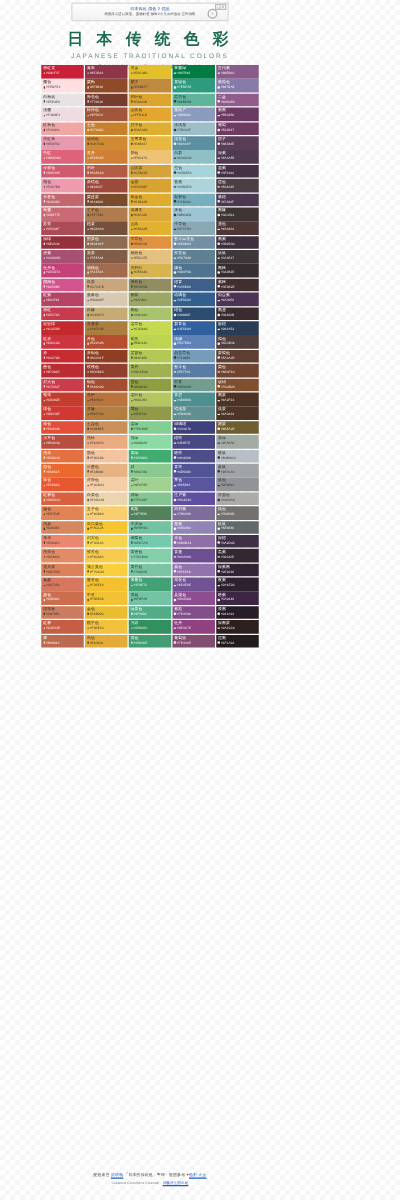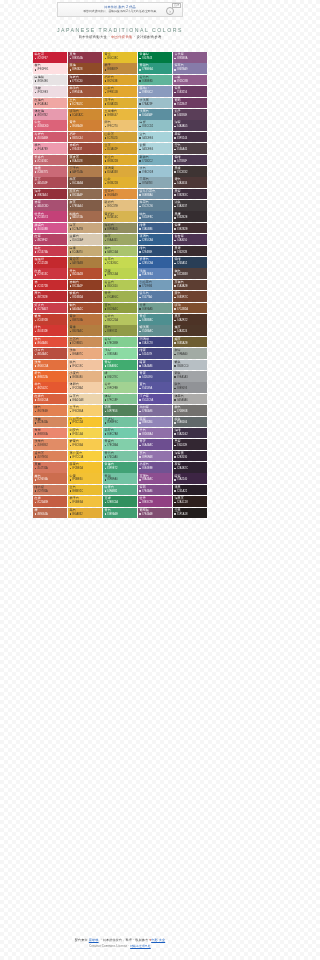--- a/index.html
+++ b/index.html
@@ -78,20 +78,21 @@
 <body>
 
 <div id="ad-banner">
   <div class="ad-l1">日本传统 颜色 2 优品</div>
   <div class="ad-l2">精选日式进口家居、器物好货 限时2小几天约活动 立即领取</div>
   <div class="ad-arrow">›</div>
   <div class="ad-close">ⓘ✕</div>
 </div>
 
 <div id="title-block">
+  <div id="page-title">日 本 传 统 色 彩</div>
   <div id="page-subtitle">JAPANESE TRADITIONAL COLORS</div>
   <div id="page-tagline">
     <span>日本传统色彩大全 · </span><b>中国传统色彩</b><span> · 设计师配色参考</span>
   </div>
 </div>
 
 <div id="swatch-grid">
     <div class="swatch sw-dark" style="background: rgb(201, 31, 55);">
       <div class="sw-name">韩红花</div>
       <div class="sw-hex"><span class="sw-dot"></span>#C91F37</div>

